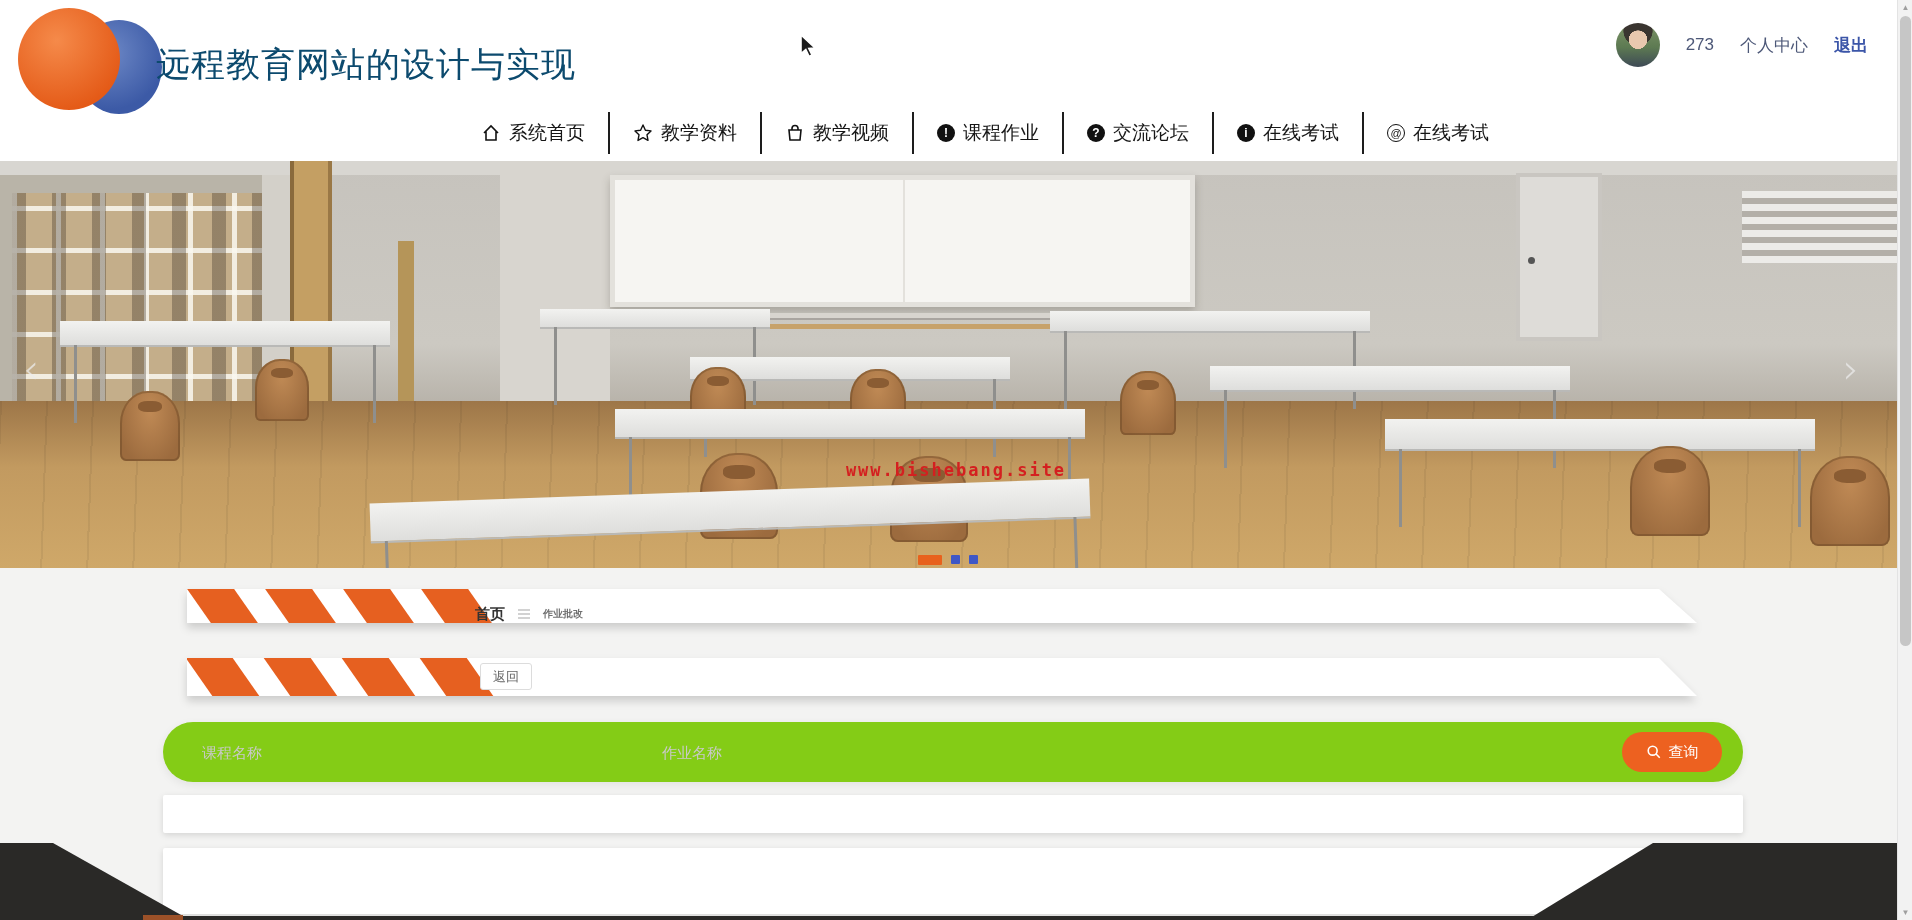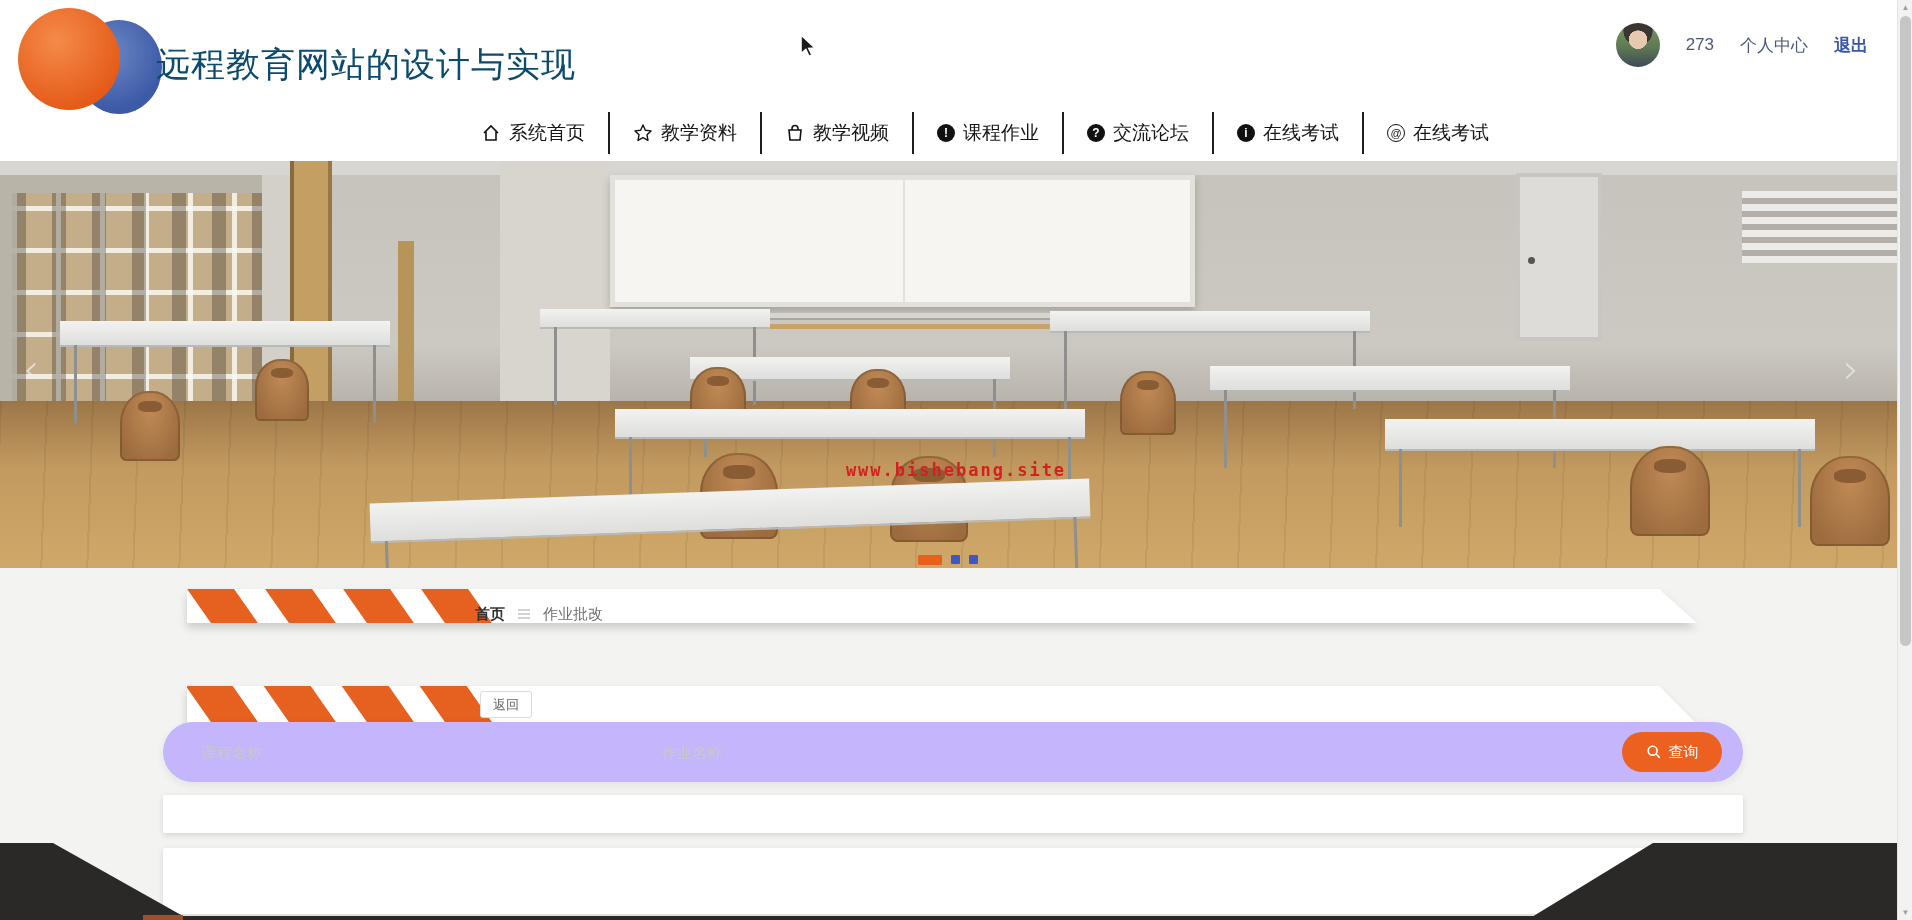--- a/index.html
+++ b/index.html
@@ -80,30 +80,30 @@
   .ind-active{width:24px;height:10px;background:#e8611c;border-radius:1px;cursor:pointer;}
   .ind{width:9px;height:9px;background:#3f57c6;border-radius:1px;cursor:pointer;}
 
   
   .bar{position:absolute;left:187px;width:1510px;background:#ffffff;
         clip-path:polygon(0 0,1472px 0,100% 100%,0 100%);}
   .barwrap{position:absolute;left:0;width:1912px;filter:drop-shadow(0 5px 4px rgba(0,0,0,.16));}
   .stripes{position:absolute;left:12px;top:0;height:100%;display:flex;gap:31px;}
   .stripe{width:47px;height:100%;background:#e66020;transform:skewX(35deg);}
   .bar1{top:0;height:34px;} .wrap1{top:589px;height:40px;}
-  .bar2{top:0;height:38px;} .wrap2{top:658px;height:44px;margin-top:28px;}
+  .bar2{top:0;height:38px;} .wrap2{top:658px;height:44px;}
   .crumbs{position:absolute;left:288px;top:0;height:50px;display:flex;align-items:center;gap:13px;}
   .crumb-home{font-size:15px;color:#333;font-weight:bold;cursor:pointer;}
   .crumb-sep{width:12px;height:10px;background:repeating-linear-gradient(180deg,#d2d2d2 0 2px,transparent 2px 4px);}
-  .crumb-cur{font-size:15px;color:#707070;}
+  .crumb-cur{font-size:10px;color:#707070;font-weight:bold;}
   .back-btn{position:absolute;left:293px;top:5px;width:52px;height:27px;background:#fff;border:1px solid #dcdcdc;
         border-radius:3px;font-size:13px;color:#666;display:flex;align-items:center;justify-content:center;cursor:pointer;}
 
   
-  .searchbar{position:absolute;left:163px;top:722px;width:1580px;height:60px;background:#c4b5fd;border-radius:30px;
+  .searchbar{position:absolute;left:163px;top:722px;width:1580px;height:60px;background:#84cc16;border-radius:30px;
         box-shadow:0 3px 10px rgba(0,0,0,.07);z-index:12;}
   .searchbar input{position:absolute;top:10px;height:40px;border:none;outline:none;font-size:15px;color:#333;
         font-family:"Liberation Sans","DejaVu Sans",sans-serif;background:transparent;width:440px;}
   .searchbar input::placeholder{color:#c9c9c9;}
   .in1{left:37px;} .in2{left:497px;} .in3{left:983px;}
   .query-btn{position:absolute;right:21px;top:10px;width:100px;height:40px;border-radius:20px;background:#ed6120;
         display:flex;align-items:center;justify-content:center;gap:7px;cursor:pointer;border:none;}
   .query-btn span{color:#fff;font-size:15px;}
 
   

